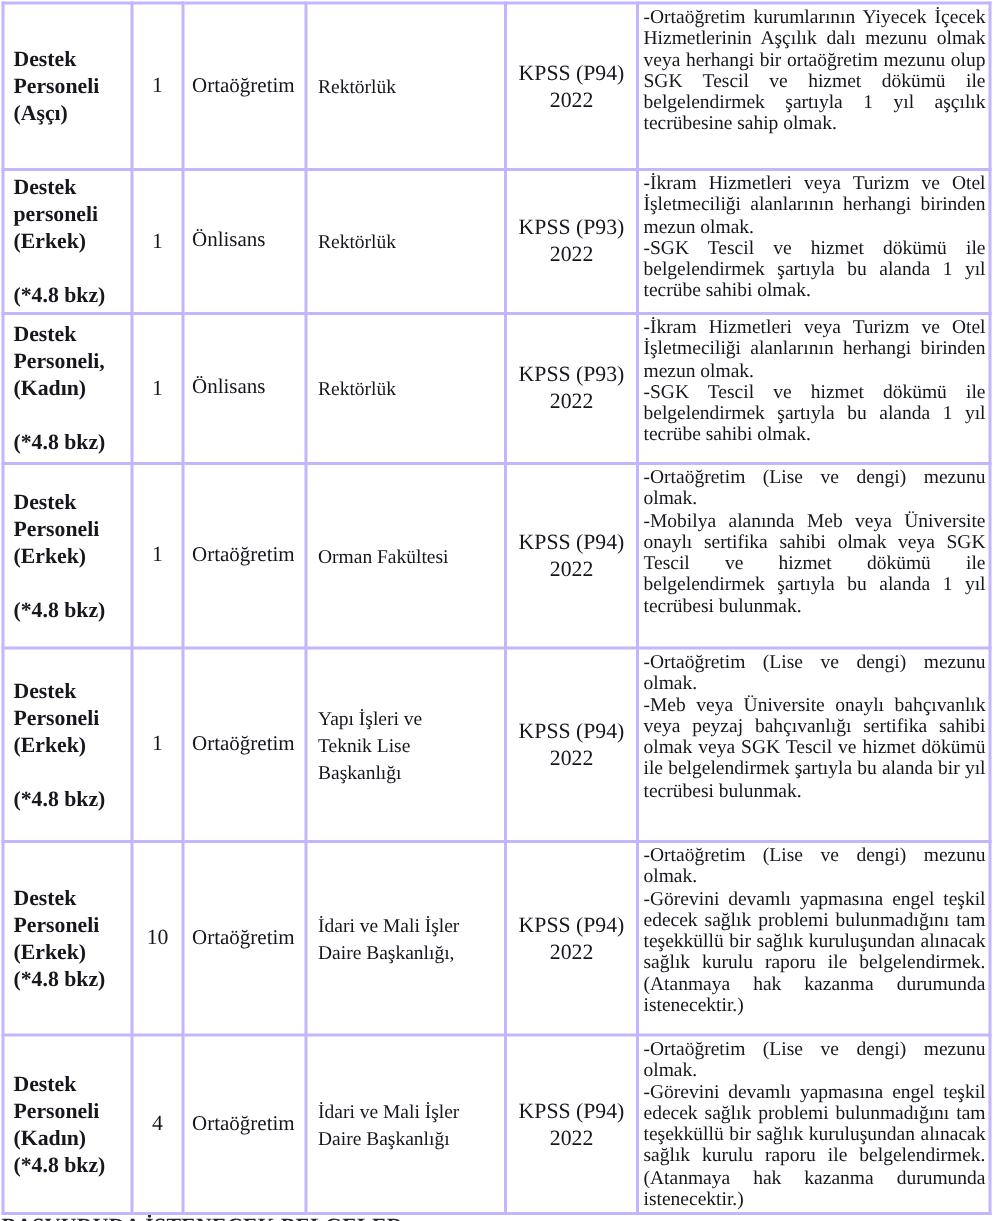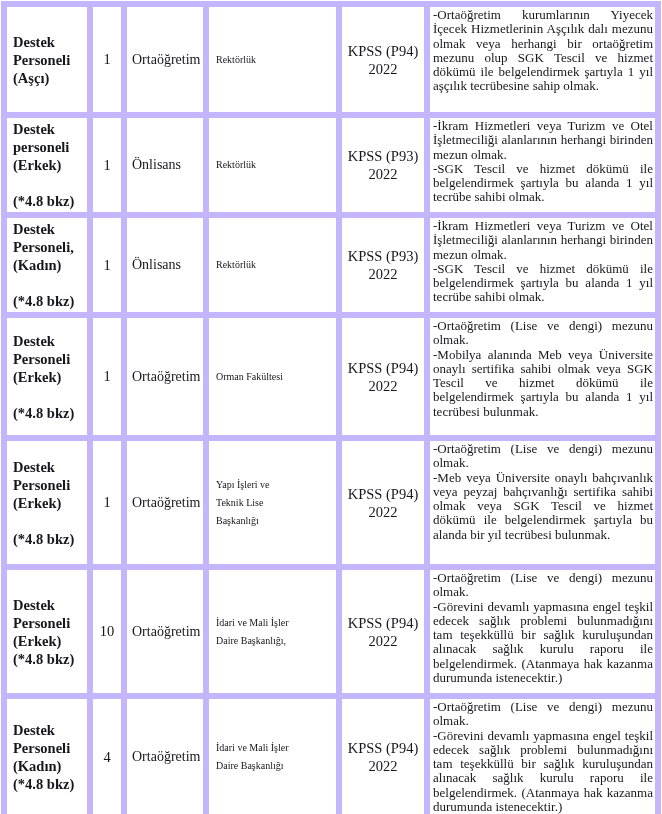--- a/index.html
+++ b/index.html
@@ -12,28 +12,28 @@
   }
   .page { width: 662px; height: 814px; overflow: hidden; }
   table.jobs {
     border-collapse: collapse;
     table-layout: fixed;
     width: 660px;
     margin: 1px 0 0 1px;
     border: 2px solid #101010;
   }
   td {
-    border: 6px solid #c4b5fd;
+    border: 2px solid #c4b5fd;
     vertical-align: middle;
     overflow: hidden;
   }
   .c-pos  { padding: 2px 2px 2px 6px; font-size: 14.5px; line-height: 18px; white-space: pre-line; font-weight: bold; }
   .c-count{ text-align: center; font-size: 14.5px; }
   .c-edu  { padding: 0 2px 0 5px; font-size: 14px; font-family: Liberation Serif, serif; }
-  .c-unit { padding: 0 2px 0 7px; font-size: 10px; line-height: 18px; white-space: pre-line; }
+  .c-unit { padding: 0 2px 0 7px; font-size: 13px; line-height: 18px; white-space: pre-line; }
   .c-kpss { text-align: center; font-size: 14.5px; line-height: 18px; white-space: pre-line; }
   .c-req  {
     vertical-align: top;
     padding: 1px 2px 1px 3px;
     font-size: 13px; line-height: 14.3px;
     white-space: pre-line;
     text-align: justify;
   }
   tr.r1 { height: 111px; }
   tr.r2 { height: 89px;  }

